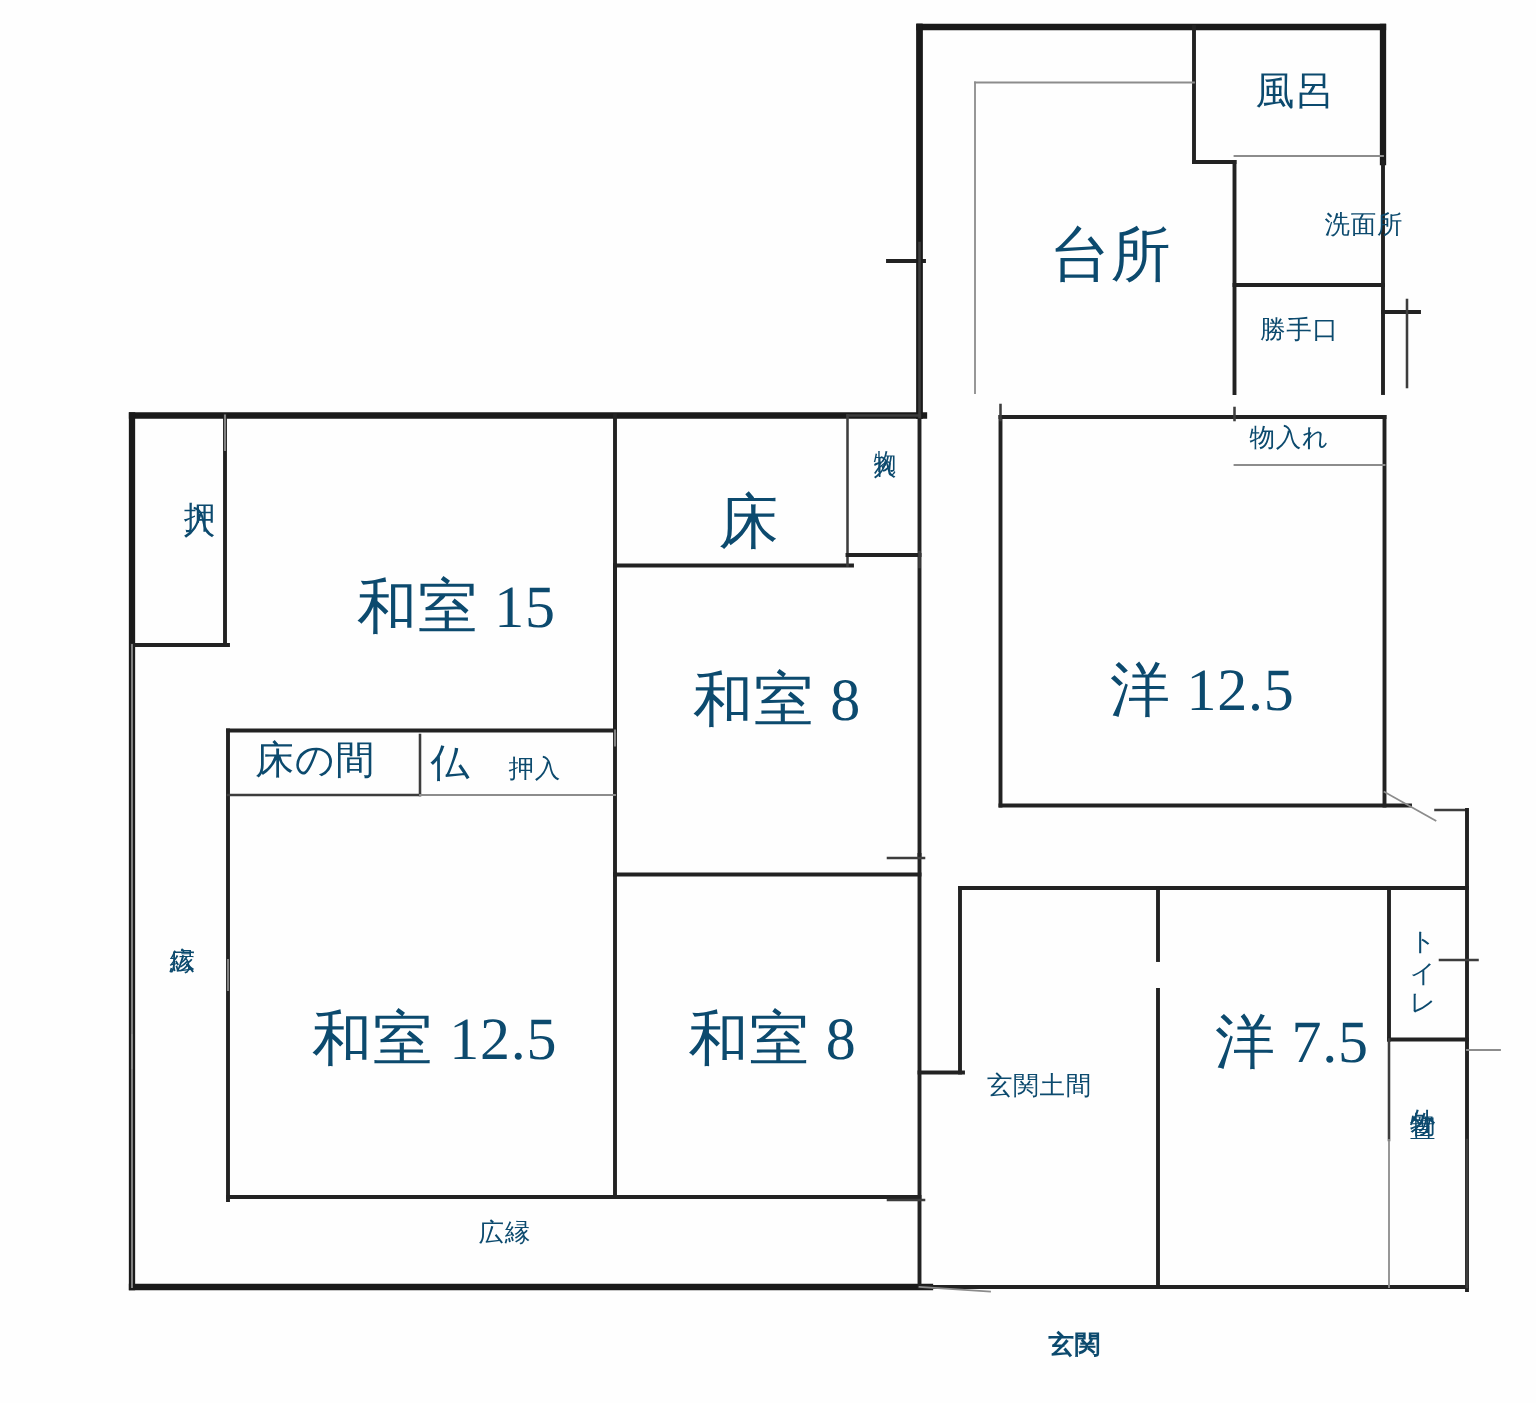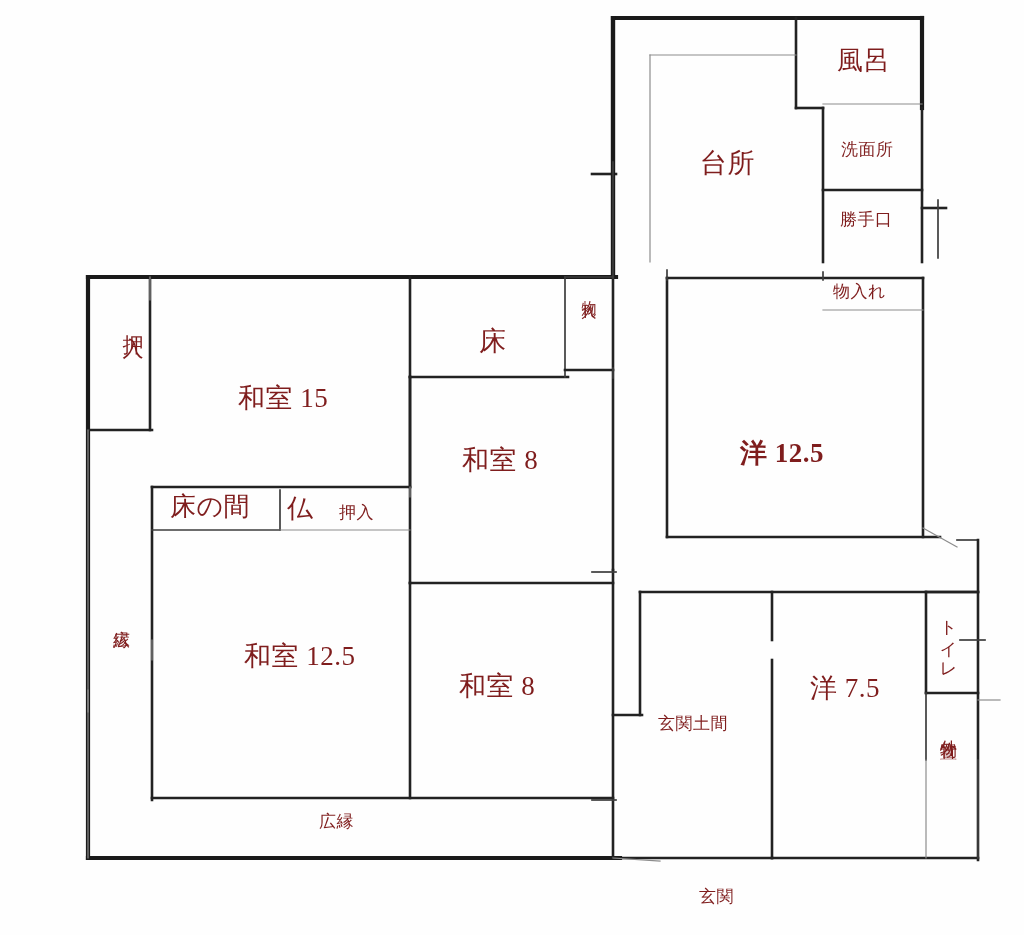--- a/index.html
+++ b/index.html
@@ -21,33 +21,33 @@
   }
   #plan-svg {
     position: absolute;
     left: 0;
     top: 0;
     width: 1024px;
     height: 935px;
   }
   .label {
     position: absolute;
-    color: #7f1d1d;
+    color: #0c4a6e;
     white-space: nowrap;
     font-family: "Liberation Serif", "DejaVu Serif", serif;
     line-height: 1;
     letter-spacing: 0.5px;
   }
   .vertical {
     writing-mode: vertical-rl;
     text-orientation: upright;
     letter-spacing: 2px;
     line-height: 1;
   }
-  .sz-xl { font-size: 27px; }
+  .sz-xl { font-size: 40px; }
   .sz-lg { font-size: 26px; }
   .sz-md { font-size: 21px; }
   .sz-sm { font-size: 17px; }
   .sz-xs { font-size: 15px; }
 </style>
 </head>
 <body>
 
 <div id="floorplan">
 
@@ -175,28 +175,28 @@
 
   <div class="label vertical sz-md" style="left:122px; top:318px;">押入</div>
   <div class="label sz-xl" style="left:238px; top:385px;">和室 15</div>
   <div class="label sz-lg" style="left:170px; top:494px;font-family:Liberation Serif, serif;">床の間</div>
   <div class="label sz-lg" style="left:287px; top:496px;">仏</div>
   <div class="label sz-sm" style="left:339px; top:504px;">押入</div>
   <div class="label sz-xl" style="left:479px; top:328px;">床</div>
   <div class="label vertical sz-xs" style="left:581px; top:289px;">物入れ</div>
   <div class="label sz-xl" style="left:462px; top:447px;">和室 8</div>
   <div class="label vertical sz-sm" style="left:113px; top:617px;">広縁</div>
-  <div class="label sz-xl" style="left:208px; top:643px;margin-left:36px;">和室 12.5</div>
+  <div class="label sz-xl" style="left:208px; top:673px;">和室 12.5</div>
   <div class="label sz-xl" style="left:459px; top:673px;">和室 8</div>
   <div class="label sz-sm" style="left:319px; top:813px;">広縁</div>
   <div class="label sz-xl" style="left:700px; top:150px;">台所</div>
   <div class="label sz-lg" style="left:837px; top:48px;">風呂</div>
-  <div class="label sz-sm" style="left:841px; top:141px;">洗面所</div>
+  <div class="label sz-sm" style="left:883px; top:141px;">洗面所</div>
   <div class="label sz-sm" style="left:840px; top:211px;">勝手口</div>
   <div class="label sz-sm" style="left:833px; top:283px;">物入れ</div>
-  <div class="label sz-xl" style="left:740px; top:440px;font-weight:bold;">洋 12.5</div>
+  <div class="label sz-xl" style="left:740px; top:440px;">洋 12.5</div>
   <div class="label sz-sm" style="left:658px; top:715px;">玄関土間</div>
   <div class="label sz-xl" style="left:810px; top:675px;">洋 7.5</div>
   <div class="label vertical sz-sm" style="left:940px; top:608px;">トイレ</div>
   <div class="label vertical sz-sm" style="left:940px; top:726px;">外物置</div>
-  <div class="label sz-sm" style="left:699px; top:888px;">玄関</div>
+  <div class="label sz-sm" style="left:699px; top:888px;font-weight:bold;">玄関</div>
 
 </div>
 
 </body></html>

